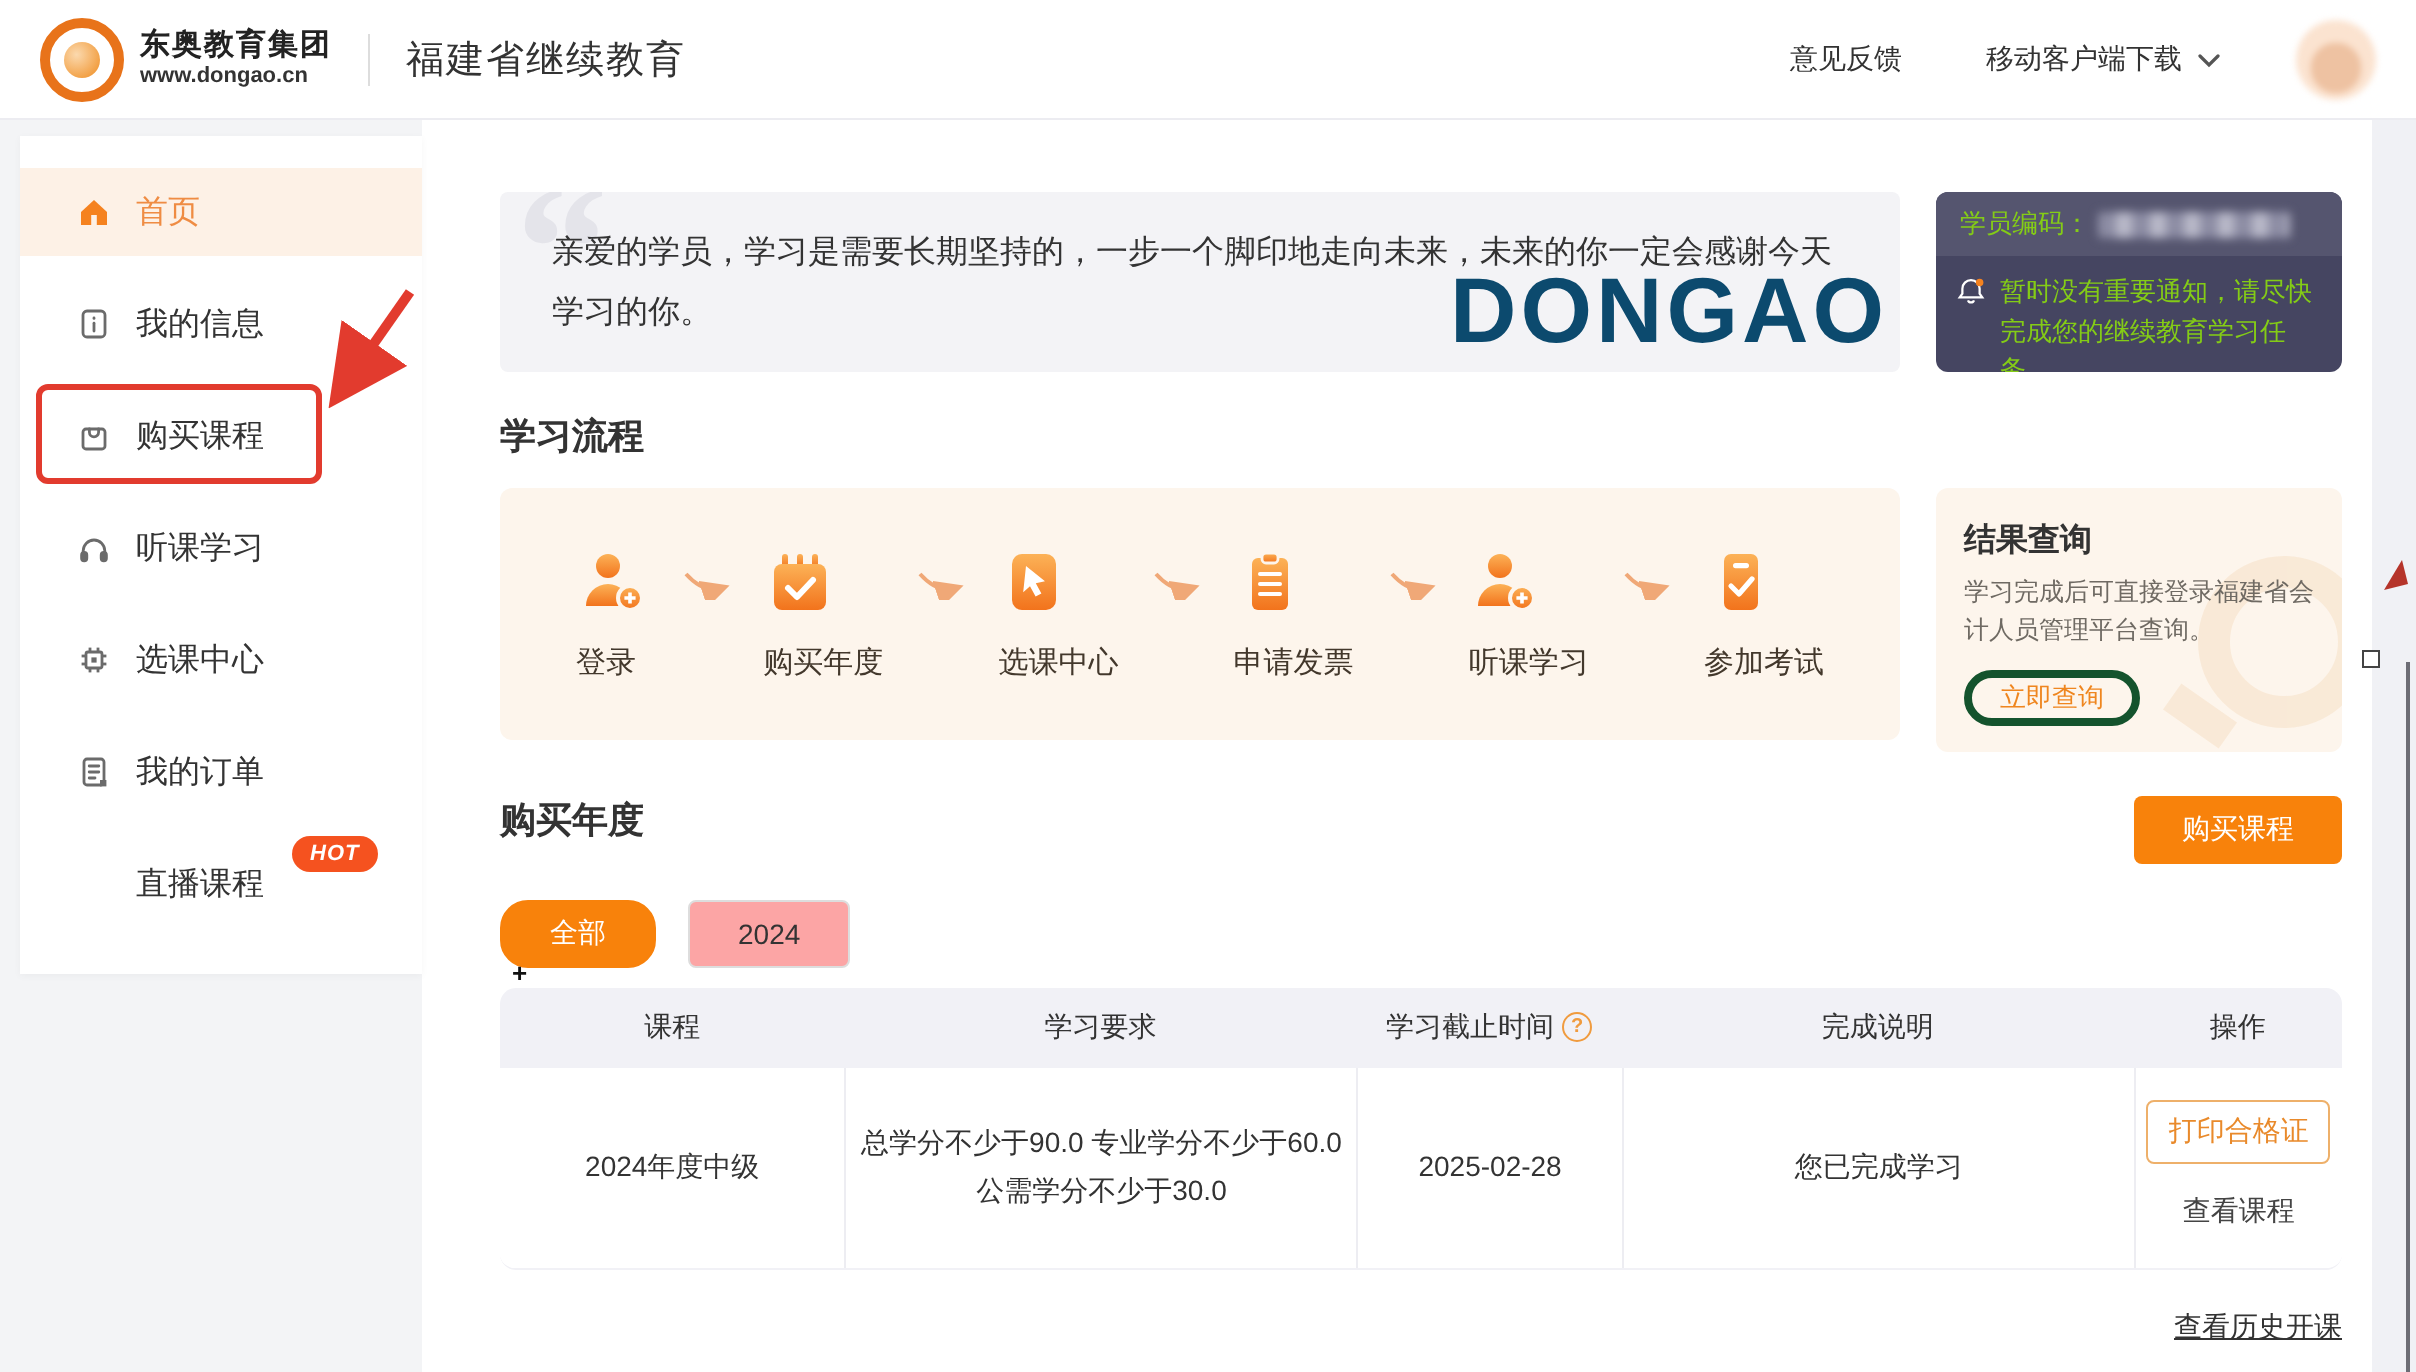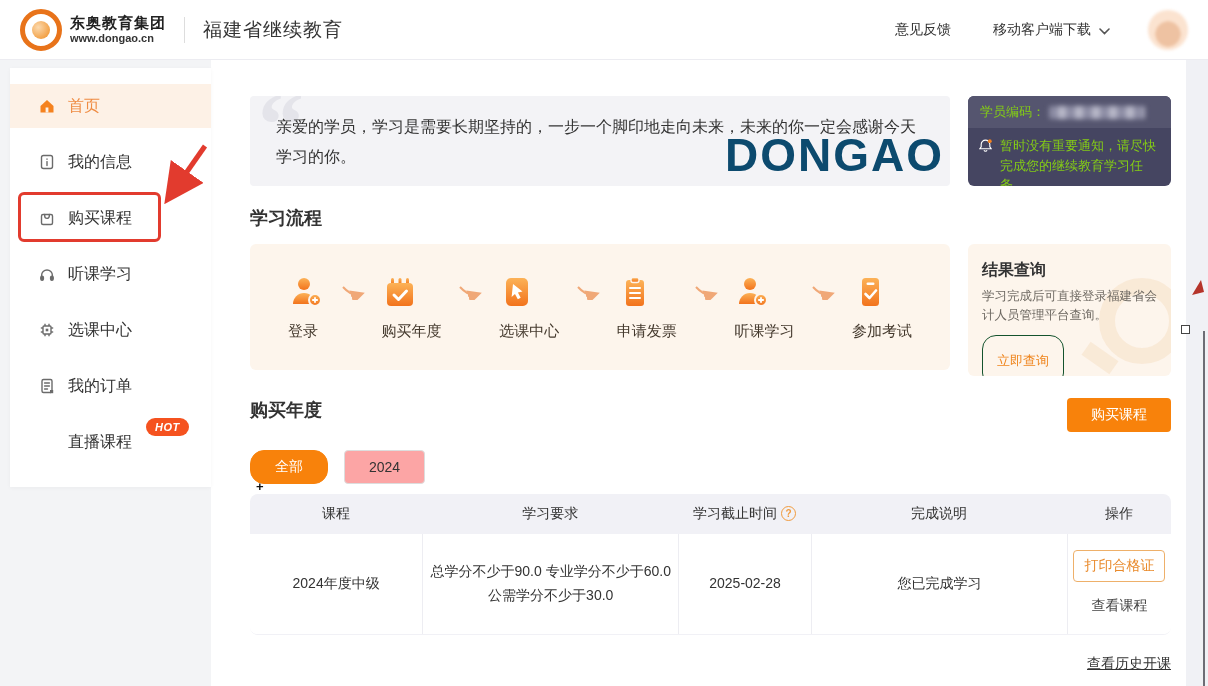--- a/index.html
+++ b/index.html
@@ -99,22 +99,22 @@
   .flow-arrow { margin-bottom:26px; }
   
   .result-box {
     position:relative; width:203px; height:132px; background:#fdf5ec; border-radius:6px;
     padding:16px 14px; overflow:hidden;
   }
   .result-title { font-size:16px; font-weight:bold; color:#333; margin-bottom:6px; position:relative; z-index:1; }
   .result-desc { font-size:12.5px; color:#6f6a63; line-height:1.55; position:relative; z-index:1; }
   .result-btn {
     position:relative; z-index:1; margin-top:9px; display:inline-block;
-    border:1px solid #14532d; color:#ef861f; font-size:13px;
-    padding:16px 14px; border-radius:14px; background:transparent; cursor:pointer;
+    border:4px solid #14532d; color:#ef861f; font-size:13px;
+    padding:1px 14px; border-radius:14px; background:transparent; cursor:pointer;
     font-family:"Liberation Sans", sans-serif;
   }
   .result-glass {
     position:absolute; right:-14px; top:34px; width:86px; height:86px; border-radius:50%;
     border:16px solid #f8e4cd; opacity:0.65; z-index:0;
   }
   .result-glass::after {
     content:""; position:absolute; left:-32px; bottom:-18px; width:34px; height:16px;
     background:#f8e4cd; transform:rotate(35deg);
   }

